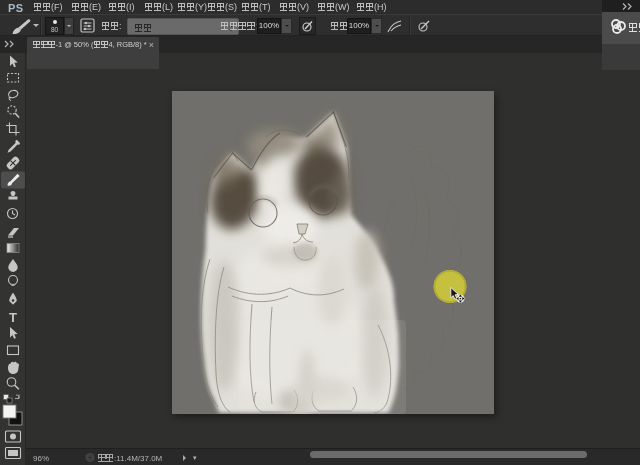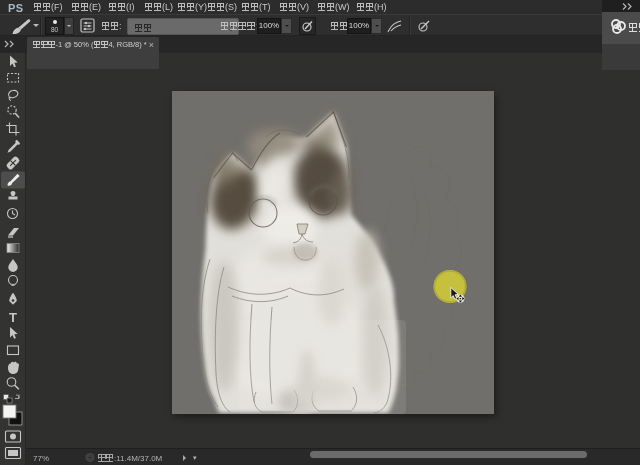--- a/index.html
+++ b/index.html
@@ -314,21 +314,21 @@
   <circle cx="278" cy="195.5" r="15.5" fill="none" stroke="#a9a32f" stroke-width="1.6" opacity=".7"></circle>
   <path d="M278.8,196.5 v10.4 l2.4,-2.3 1.7,3.6 1.9,-0.9 -1.7,-3.5 3.3,-0.4 z" fill="#1a1a1a" stroke="#f5f5f5" stroke-width=".9"></path>
   <g transform="translate(288.4,207.6)">
     <circle cx="0" cy="0" r="4.2" fill="#ececec" opacity=".9"></circle>
     <path d="M0,-4 l1.6,2.1 h-3.2 z M0,4 l1.6,-2.1 h-3.2 z M-4,0 l2.1,-1.6 v3.2 z M4,0 l-2.1,-1.6 v3.2 z M-0.7,-0.7 h1.4 v1.4 h-1.4 z" fill="#111"></path>
   </g>
 </svg>
 </div>
 
 <div class="abs" id="status">
-  <span class="si" style="left:7px">77%</span>
+  <span class="si" style="left:7px">96%</span>
   <svg class="abs" style="left:58px;top:3px" width="12" height="11" viewBox="0 0 12 11">
         <circle cx="6" cy="5.5" r="4.5" fill="#424242"></circle>
         <path d="M3.5,5.5 h5 M6,3 v5" stroke="#303030" stroke-width="1"></path>
       </svg>
   <span class="si" style="left:72px"><i class="z"></i><i class="z"></i>:11.4M/37.0M</span>
   <div class="abs" style="left:157px;top:6px;width:0;height:0;border:3.5px solid transparent;border-left-color:#a8a8a8"></div>
   <span class="si" style="left:167px;font-size:7px">▾</span>
   <div id="hbar"></div>
 </div>
 

